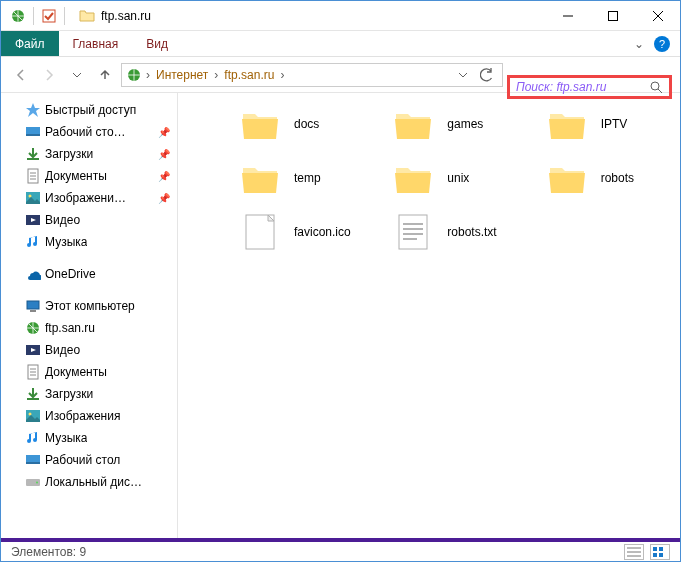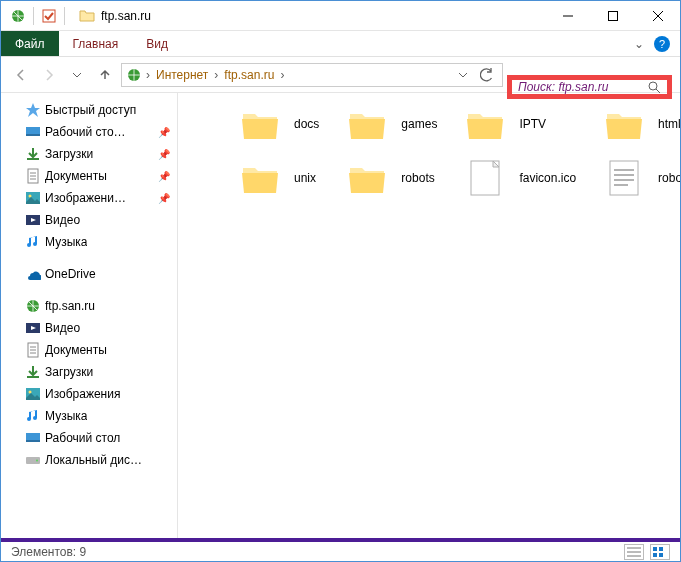--- a/index.html
+++ b/index.html
@@ -9,52 +9,52 @@
 .titlebar .qat { display: flex; align-items: center; gap: 2px; padding: 0 6px; }
 .titlebar .qat-icon { width: 22px; height: 22px; display: flex; align-items: center; justify-content: center; }
 .titlebar .sep { width: 1px; height: 18px; background: #d0d0d0; margin: 0 2px; }
 .titlebar .title-icon { width: 16px; height: 16px; margin: 0 6px; }
 .titlebar .title-text { flex: 0 0 auto; color: #000; }
 .titlebar .spacer { flex: 1; }
 .titlebar .winbtn { width: 45px; height: 29px; display: flex; align-items: center; justify-content: center; color: #000; }
 
 .ribbon-tabs { height: 26px; display: flex; align-items: stretch; border-bottom: 1px solid #e1e1e1; }
 .ribbon-tab { padding: 0 14px; display: flex; align-items: center; color: #7f1d1d; cursor: default; }
-.ribbon-tab.file { background: #14532d; color: #fff; }
+.ribbon-tab.file { background: #0f766e; color: #fff; }
 .ribbon-right { margin-left: auto; display: flex; align-items: center; padding-right: 10px; gap: 10px; }
 .help { width: 16px; height: 16px; background: #0078d7; color: #fff; border-radius: 50%; display: flex; align-items: center; justify-content: center; font-size: 11px; }
 
 .navbar { height: 36px; display: flex; align-items: center; padding: 4px 8px; gap: 4px; border-bottom: 1px solid #e5e5e5; }
 .navbtn { width: 24px; height: 24px; display: flex; align-items: center; justify-content: center; color: #9a9a9a; }
 .navbtn.enabled { color: #606060; }
 .addr { flex: 1; height: 24px; border: 1px solid #cccccc; display: flex; align-items: center; padding: 0 4px; gap: 2px; }
 .addr .crumb { display: flex; align-items: center; gap: 4px; padding: 0 2px; color: #a16207; }
 .addr .chev { color: #606060; padding: 0 2px; }
 .addr-right { display: flex; align-items: center; margin-left: auto; gap: 2px; }
 .addr-icon-btn { width: 22px; height: 22px; display: flex; align-items: center; justify-content: center; color: #606060; }
-.search { width: 165px; height: 24px; border: 5px solid #ef4444; display: flex; align-items: center; padding: 0 6px; color: #701a75; margin-top: 24px; }
+.search { width: 165px; height: 24px; border: 3px solid #ef4444; display: flex; align-items: center; padding: 0 6px; color: #8b5cf6; margin-top: 24px; }
 .search .ph { flex: 1; font-style: italic; }
 .search-icon { color: #606060; }
 
 .body { display: flex; height: calc(100% - 30px - 26px - 36px - 23px); gap: 46px; }
 
 .sidebar { width: 177px; border-right: 1px solid #e5e5e5; overflow-y: auto; padding: 6px 0; position: relative; }
 .sidebar::-webkit-scrollbar { width: 16px; }
 .sidebar::-webkit-scrollbar-thumb { background: #cdcdcd; }
 .sidebar::-webkit-scrollbar-track { background: #f0f0f0; }
 .tree-item { display: flex; align-items: center; height: 22px; padding-left: 8px; gap: 4px; color: #000; cursor: default; }
 .tree-item .exp { width: 12px; color: #606060; font-size: 10px; }
 .tree-item .lbl { white-space: nowrap; overflow: hidden; }
 .tree-item.indent1 { padding-left: 8px; }
 .tree-item .pin { color: #7a7a7a; margin-left: auto; margin-right: 6px; font-size: 10px; }
 .tree-spacer { height: 10px; }
 .ico { width: 16px; height: 16px; flex: 0 0 16px; display: flex; align-items: center; justify-content: center; }
 
 .content { flex: 1; padding: 10px 8px; overflow: auto; }
-.grid { display: grid; grid-template-columns: 1fr 1fr 1fr 1fr; column-gap: 20px; row-gap: 12px; }
+.grid { display: grid; grid-template-columns: 1fr 1fr 1fr; column-gap: 20px; row-gap: 12px; }
 .item { display: flex; align-items: center; gap: 14px; height: 42px; padding-left: 8px; cursor: default; }
 .item .big-ico { width: 40px; height: 40px; display: flex; align-items: center; justify-content: center; }
 .item .name { color: #000; }
 
 .statusbar { height: 23px; border-top: 4px solid #4c1d95; display: flex; align-items: center; padding: 0 10px; color: #555; }
 .statusbar .right { margin-left: auto; display: flex; gap: 6px; }
 .view-toggle { width: 20px; height: 16px; border: 1px solid #bbb; display: flex; }
 
 svg { display: block; }
 </style>
@@ -249,20 +249,30 @@
       <div class="tree-item">
         <span class="exp"></span>
         <span class="ico">
           <svg width="16" height="16" viewBox="0 0 16 16">
             <path d="M5 10a3 3 0 013-3 4 4 0 017 2 2.5 2.5 0 010 5H5a2 2 0 010-4z" fill="#0a64a8"></path>
           </svg>
         </span>
         <span class="lbl">OneDrive</span>
       </div>
       <div class="tree-spacer"></div>
+      <div class="tree-item">
+        <span class="exp"></span>
+        <span class="ico">
+          <svg width="16" height="16" viewBox="0 0 16 16">
+            <rect x="2" y="3" width="12" height="8" fill="#2b7fc3" stroke="#1a5a8e"></rect>
+            <rect x="5" y="12" width="6" height="2" fill="#888"></rect>
+          </svg>
+        </span>
+        <span class="lbl">Этот компьютер</span>
+      </div>
       <div class="tree-item indent1">
         <span class="exp"></span>
         <span class="ico">
           <svg width="16" height="16" viewBox="0 0 16 16">
             <circle cx="8" cy="8" r="6" fill="#3a9b35"></circle>
             <path d="M2 8h12M8 2v12M4 4c3 3 5 5 8 8" stroke="#fff" stroke-width="0.8" fill="none"></path>
           </svg>
         </span>
         <span class="lbl">ftp.san.ru</span>
       </div>
@@ -366,21 +376,21 @@
           </div>
           <div class="name">IPTV</div>
         </div>
         <div class="item">
           <div class="big-ico">
             <svg width="40" height="40" viewBox="0 0 40 40">
               <path d="M3 10h12l3 3h19v4H3z" fill="#ffe9a6"></path>
               <path d="M2 15h36l-2 20H4z" fill="#ffd76a"></path>
             </svg>
           </div>
-          <div class="name">html</div>
+          <div class="name">temp</div>
         </div>
         <div class="item">
           <div class="big-ico">
             <svg width="40" height="40" viewBox="0 0 40 40">
               <path d="M3 10h12l3 3h19v4H3z" fill="#ffe9a6"></path>
               <path d="M2 15h36l-2 20H4z" fill="#ffd76a"></path>
             </svg>
           </div>
           <div class="name">unix</div>
         </div>

